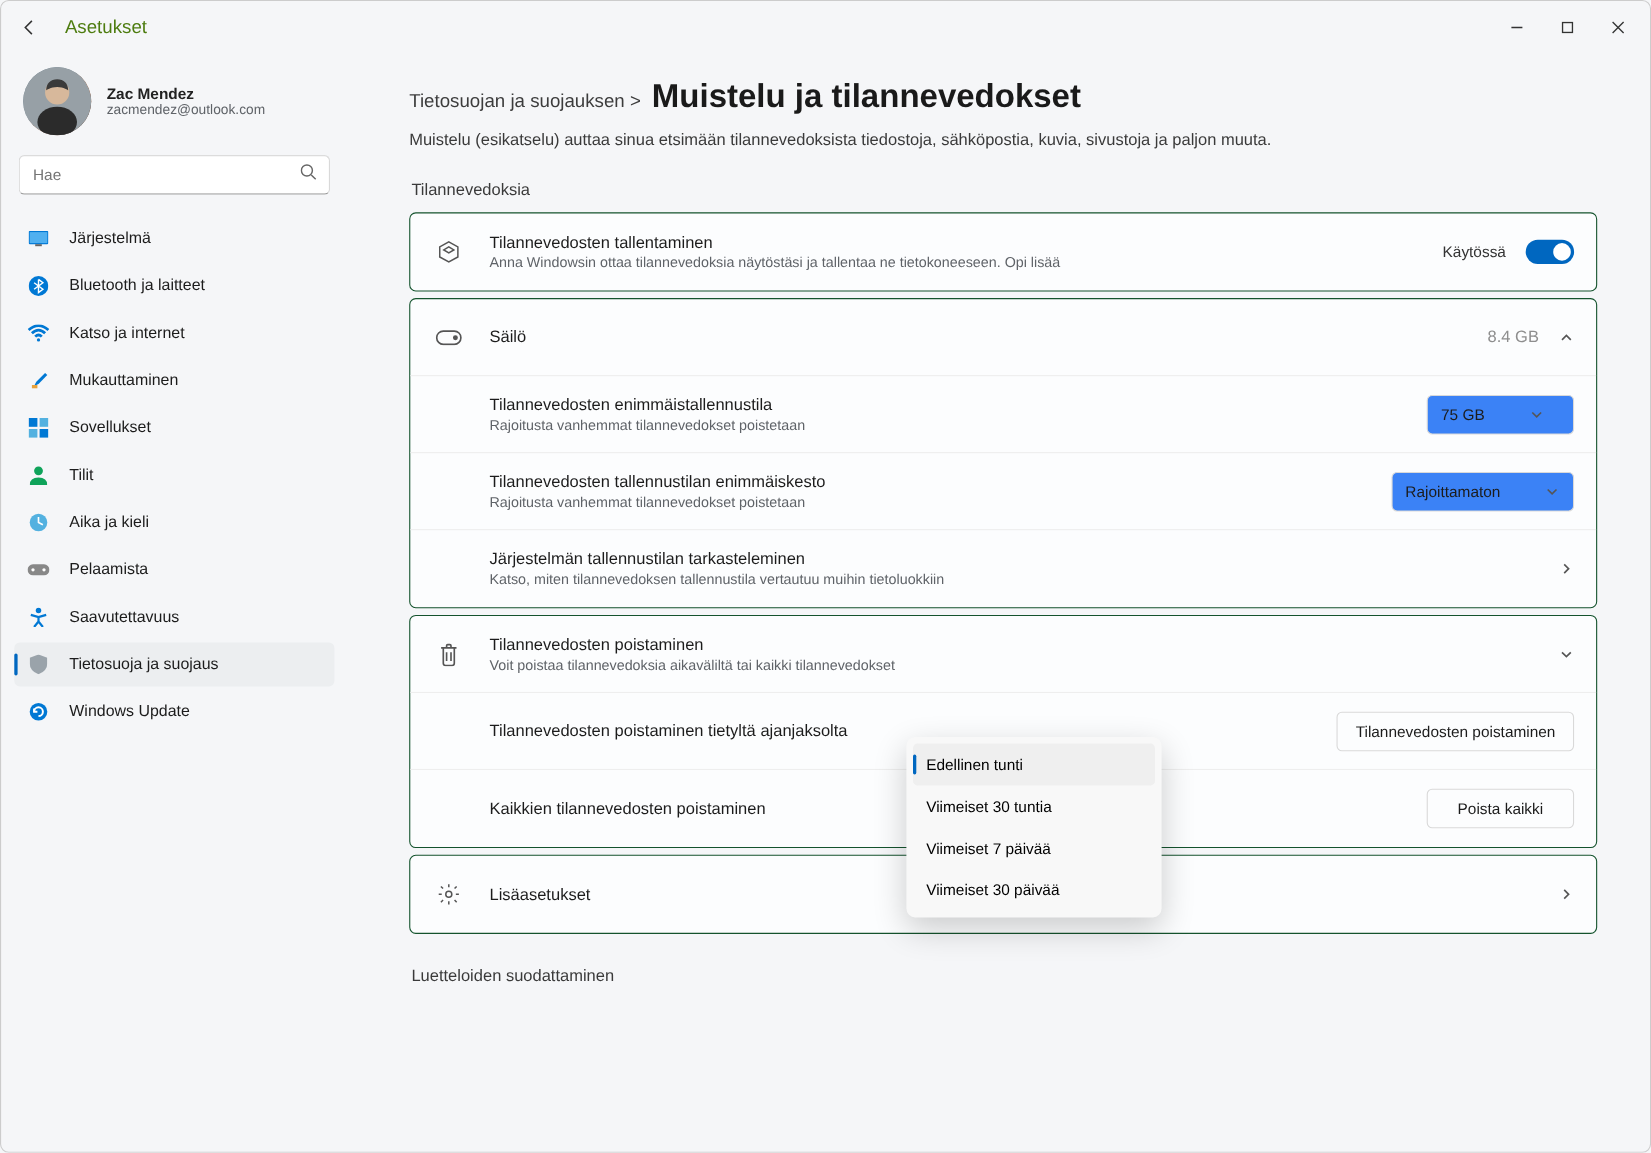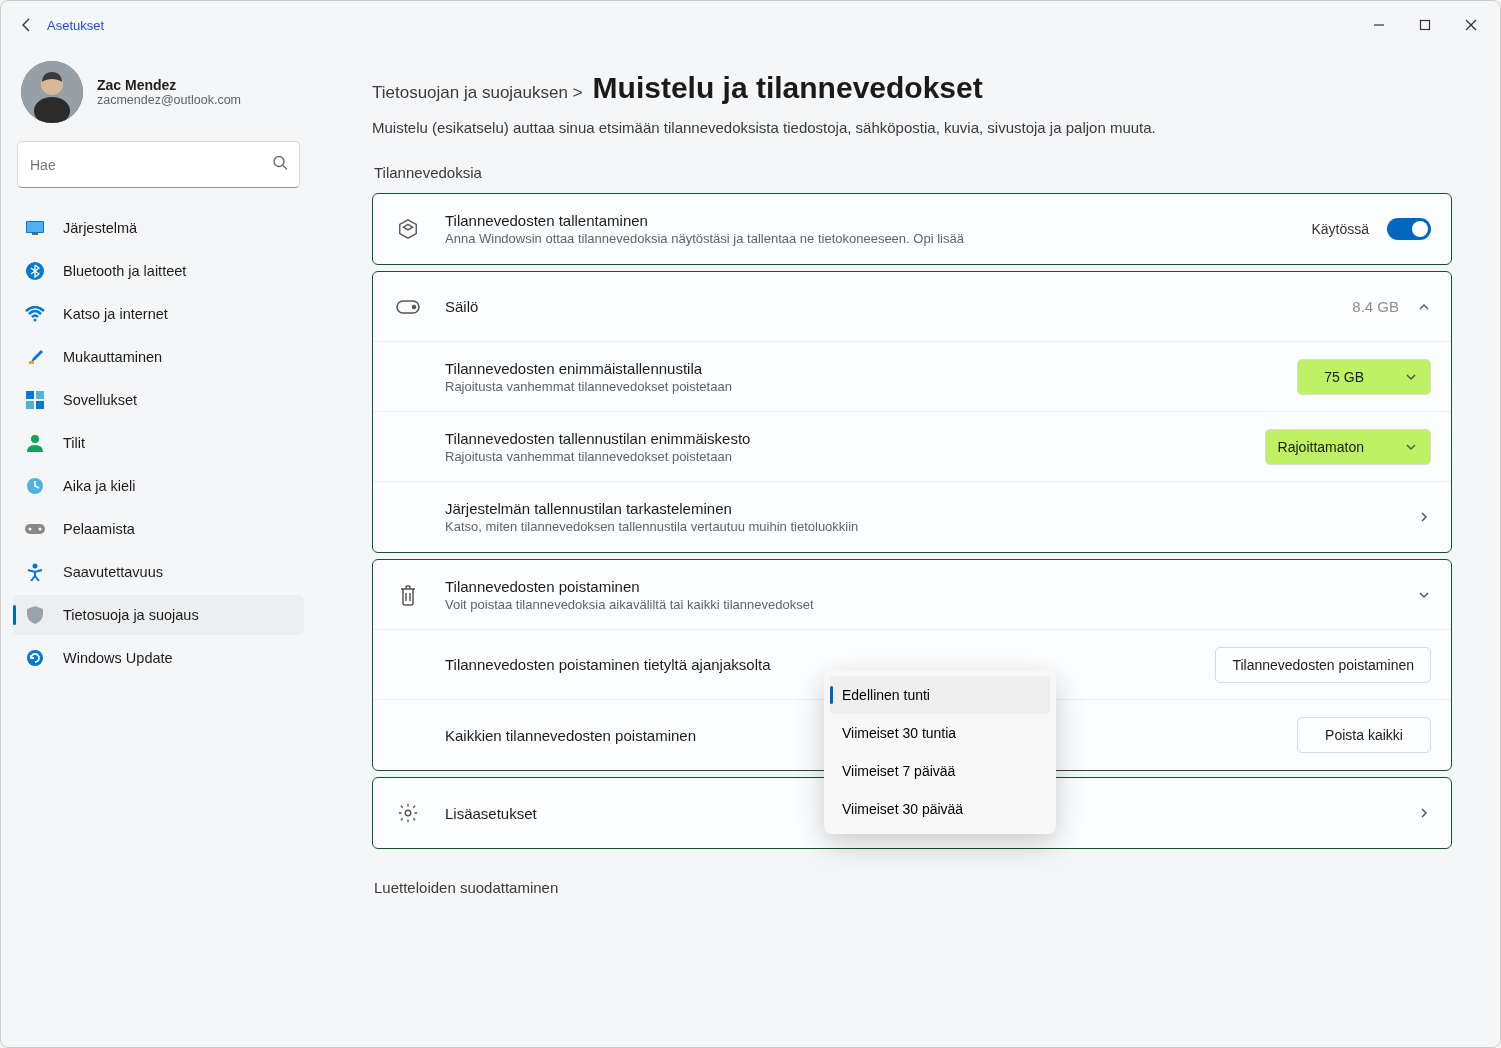--- a/index.html
+++ b/index.html
@@ -2,39 +2,39 @@
 <html><head>
 <meta charset="utf-8">
 <style>
   * { box-sizing: border-box; margin: 0; padding: 0; font-family: "Segoe UI", -apple-system, sans-serif; }
   body { background: #f5f6f8; width: 1501px; height: 1048px; overflow: hidden; }
   .window { background: #f5f6f8; width: 100%; height: 100%; display: flex; flex-direction: column; border: 1px solid #ccc; border-radius: 8px; }
   
   
   .titlebar { height: 48px; display: flex; align-items: center; padding: 0 6px; }
   .back-btn { width: 40px; height: 40px; display: flex; align-items: center; justify-content: center; border-radius: 4px; cursor: pointer; }
-  .title { font-size: 13px; color: #1d4ed8; margin-left: 0; }
+  .title { font-size: 17px; color: #4d7c0f; margin-left: 12px; }
   .win-controls { margin-left: auto; display: flex; }
   .win-btn { width: 46px; height: 40px; display: flex; align-items: center; justify-content: center; cursor: pointer; }
   
   
   .body { flex: 1; display: flex; overflow: hidden; }
   .sidebar { width: 315px; padding: 0 12px; display: flex; flex-direction: column; }
   .main { flex: 1; padding: 22px 48px 0 56px; overflow-y: auto; }
   
   
   .profile { display: flex; align-items: center; gap: 14px; padding: 12px 8px 18px; }
   .avatar { width: 62px; height: 62px; border-radius: 50%; background: linear-gradient(135deg,#7a8a95 40%,#a86b4a 60%,#2b3236); display:flex;align-items:center;justify-content:center;overflow:hidden; }
   .avatar svg { width:62px; height:62px; }
   .profile-name { font-size: 14px; font-weight: 600; color: #222; }
   .profile-email { font-size: 12.5px; color: #5f6368; }
   
   
   .search { position: relative; margin: 0 4px 14px; }
-  .search input { width: 100%; height: 47px; border: 1px solid #d9d9d9; background: #fff; border-radius: 5px; padding: 0 36px 0 12px; font-size: 14px; border-bottom: 1.5px solid #8f8f8f; }
+  .search input { width: 100%; height: 36px; border: 1px solid #d9d9d9; background: #fff; border-radius: 5px; padding: 0 36px 0 12px; font-size: 14px; border-bottom: 1.5px solid #8f8f8f; }
   .search-icon { position: absolute; right: 12px; top: 50%; transform: translateY(-50%); color: #666; }
   
   
   .nav { list-style: none; margin-top: 6px; }
   .nav-item { display: flex; align-items: center; gap: 18px; height: 40px; padding: 0 12px; border-radius: 5px; cursor: pointer; font-size: 14.5px; color: #1c1c1c; margin-bottom: 3px; position: relative; }
   .nav-item.selected { background: #eceef0; }
   .nav-item.selected::before { content:""; position:absolute; left:0; top:10px; bottom:10px; width:3px; background:#0067c0; border-radius:2px; }
   .nav-icon { width: 20px; height: 20px; display: flex; align-items: center; justify-content: center; }
   
   
@@ -52,21 +52,21 @@
   .row .lead-icon { width: 26px; margin-right: 24px; color: #4a4a4a; display:flex;align-items:center;justify-content:center; }
   .row-text { flex: 1; }
   .row-title { font-size: 15px; color: #1c1c1c; }
   .row-sub { font-size: 13px; color: #5f6368; margin-top: 2px; }
   .row .tail { display: flex; align-items: center; gap: 18px; color:#5f6368; font-size:14px; }
   
   .toggle { width: 44px; height: 22px; background: #0067c0; border-radius: 11px; position: relative; cursor: pointer; }
   .toggle::after { content:""; position:absolute; right:3px; top:3px; width:16px; height:16px; background:#fff; border-radius:50%; }
   .toggle-label { font-size:14px; color:#333; }
   
-  .select-box { background:#bef264; border:1px solid #d9d9d9; border-radius:5px; height:36px; min-width:134px; padding:0 12px; display:flex; align-items:center; justify-content:flex-end; font-size:14px; color:#1c1c1c; cursor:pointer;gap:40px; }
+  .select-box { background:#3b82f6; border:1px solid #d9d9d9; border-radius:5px; height:36px; min-width:134px; padding:0 12px; display:flex; align-items:center; justify-content:flex-start; font-size:14px; color:#1c1c1c; cursor:pointer;gap:40px; }
   .chevron { width:14px; height:14px; display:inline-flex; align-items:center; justify-content:center; color:#4a4a4a; }
   
   .button { background:#fcfdfe; border:1px solid #d9d9d9; border-radius:5px; height:36px; padding:0 16px; font-size:14px; color:#1c1c1c; cursor:pointer; display:flex; align-items:center; }
   
   .sub-indent { padding-left: 72px; }
   
   
   .dropdown { position: absolute; background:#f8f8f8; border-radius:8px; box-shadow: 0 10px 30px rgba(0,0,0,0.20); padding:6px; width:232px; z-index:10; }
   .dropdown-item { height:38px; display:flex; align-items:center; padding:0 12px; border-radius:4px; font-size:14px; cursor:pointer; position:relative; }
   .dropdown-item.selected { background:#efefef; }

